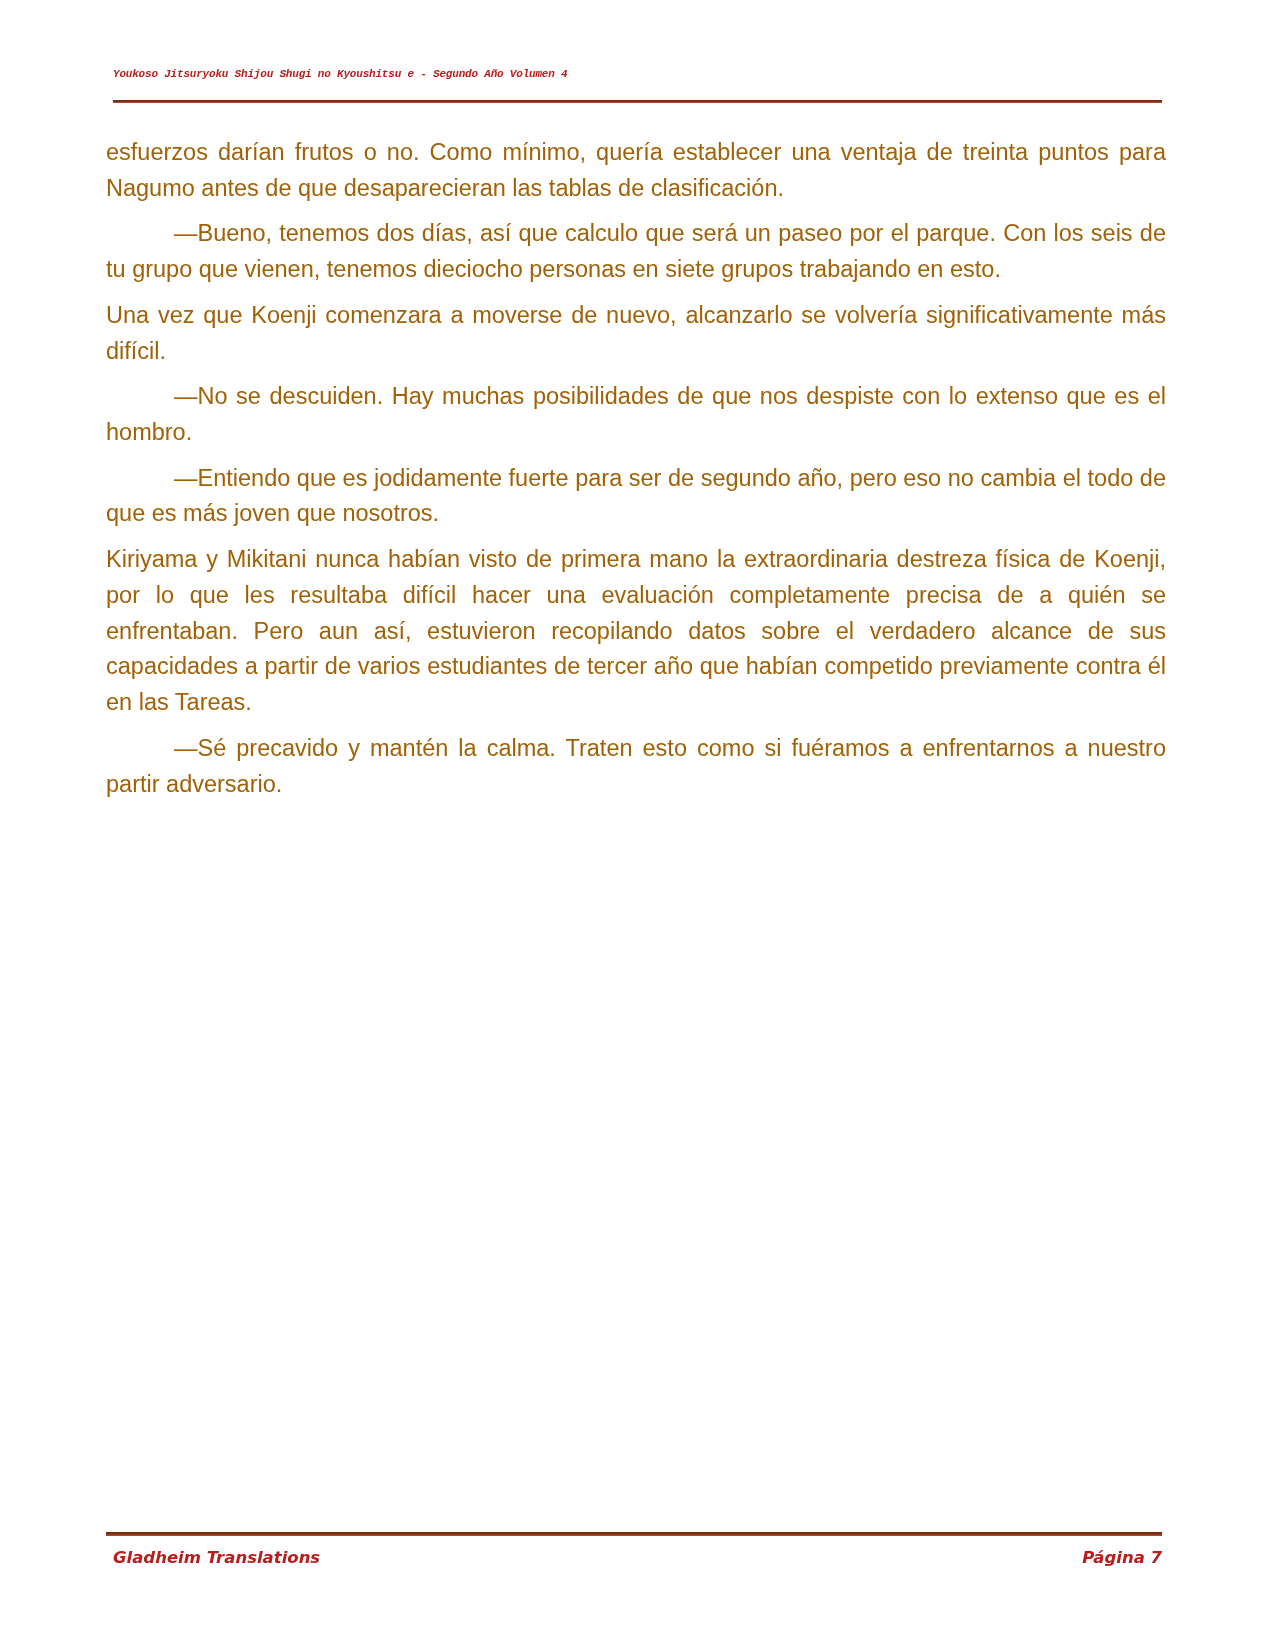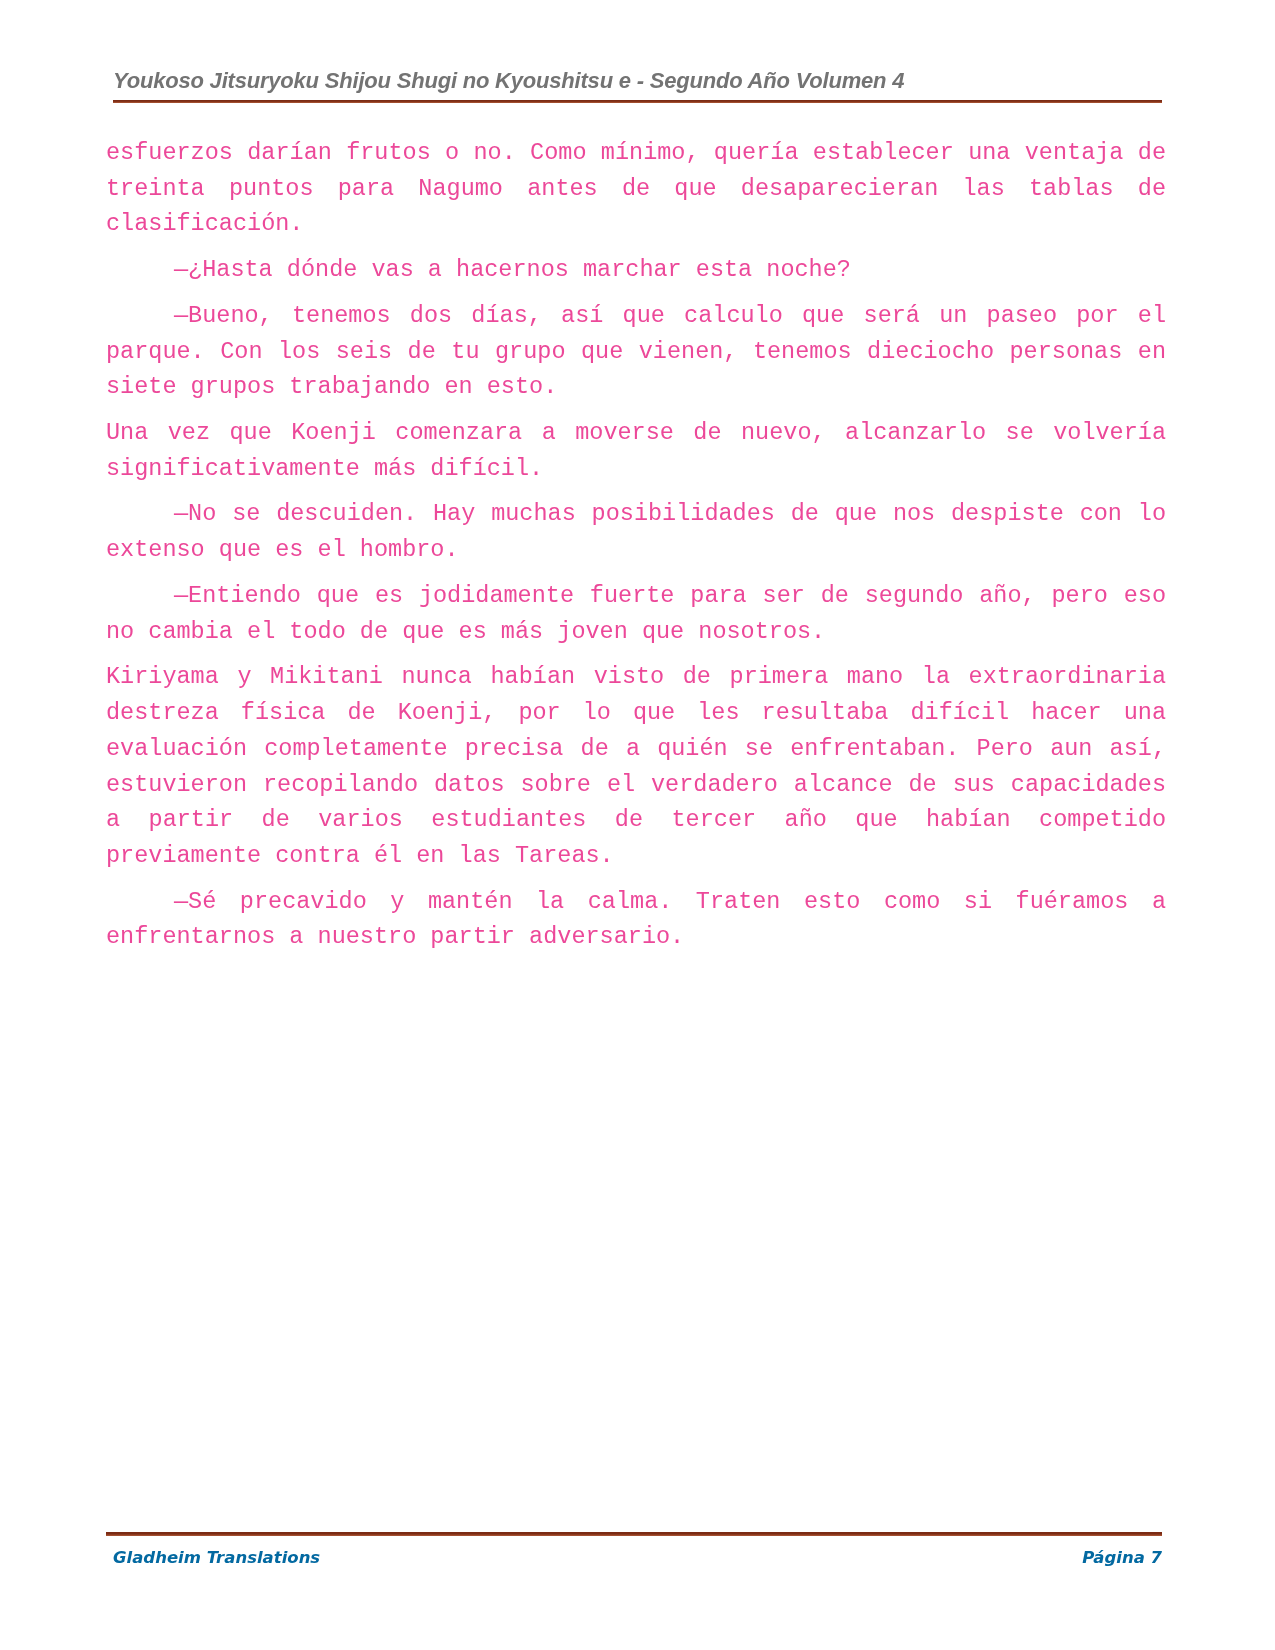--- a/index.html
+++ b/index.html
@@ -25,52 +25,52 @@
   }
 
   
   .header {
     position: absolute;
     left: 113px;
     top: 68px;
     width: 1050px;
   }
   .header-title {
-    font-family: Liberation Sans, sans-serif;
-    font-size: 22px;
+    font-family: Liberation Mono, monospace;
+    font-size: 11px;
     font-weight: bold;
     font-style: italic;
     letter-spacing: -0.2px;
-    color: #737373;
+    color: #b91c1c;
     white-space: nowrap;
   }
   .header-rule {
     position: absolute;
     left: 113px;
     top: 100px;
     width: 1049px;
     height: 3px;
     background: linear-gradient(to bottom, #7b2b14 0%, #7b2b14 40%, #b05a38 100%);
   }
 
   
   .content {
     position: absolute;
     left: 106px;
     top: 135px;
     width: 1060px;
   }
   p.para {
     margin: 0 0 10px 0;
-    font-family: Liberation Mono, monospace;
+    font-family: Liberation Sans, sans-serif;
     font-size: 23.5px;
     line-height: 1.52;
     text-align: justify;
     text-justify: inter-word;
-    color: #ec4899;
+    color: #a16207;
   }
   p.para.indent {
     text-indent: 68px;
   }
   p.para:last-child {
     margin-bottom: 0;
   }
 
   
   .footer-rule {
@@ -88,37 +88,36 @@
     width: 1049px;
     display: flex;
     justify-content: space-between;
     align-items: baseline;
   }
   .footer-left, .footer-right {
     font-family: "DejaVu Sans", sans-serif;
     font-size: 16.5px;
     font-weight: bold;
     font-style: italic;
-    color: #0369a1;
+    color: #b91c1c;
     white-space: nowrap;
   }
 </style>
 </head>
 <body>
 
 <div class="page">
 
   <div class="header">
     <div class="header-title">Youkoso Jitsuryoku Shijou Shugi no Kyoushitsu e - Segundo Año Volumen 4</div>
   </div>
   <div class="header-rule"></div>
 
   <div class="content">
     <p class="para">esfuerzos darían frutos o no. Como mínimo, quería establecer una ventaja de treinta puntos para Nagumo antes de que desaparecieran las tablas de clasificación.</p>
-    <p class="para indent">—¿Hasta dónde vas a hacernos marchar esta noche?</p>
     <p class="para indent">—Bueno, tenemos dos días, así que calculo que será un paseo por el parque. Con los seis de tu grupo que vienen, tenemos dieciocho personas en siete grupos trabajando en esto.</p>
     <p class="para">Una vez que Koenji comenzara a moverse de nuevo, alcanzarlo se volvería significativamente más difícil.</p>
     <p class="para indent">—No se descuiden. Hay muchas posibilidades de que nos despiste con lo extenso que es el hombro.</p>
     <p class="para indent">—Entiendo que es jodidamente fuerte para ser de segundo año, pero eso no cambia el todo de que es más joven que nosotros.</p>
     <p class="para">Kiriyama y Mikitani nunca habían visto de primera mano la extraordinaria destreza física de Koenji, por lo que les resultaba difícil hacer una evaluación completamente precisa de a quién se enfrentaban. Pero aun así, estuvieron recopilando datos sobre el verdadero alcance de sus capacidades a partir de varios estudiantes de tercer año que habían competido previamente contra él en las Tareas.</p>
     <p class="para indent">—Sé precavido y mantén la calma. Traten esto como si fuéramos a enfrentarnos a nuestro partir adversario.</p>
   </div>
 
   <div class="footer-rule"></div>
   <div class="footer">

